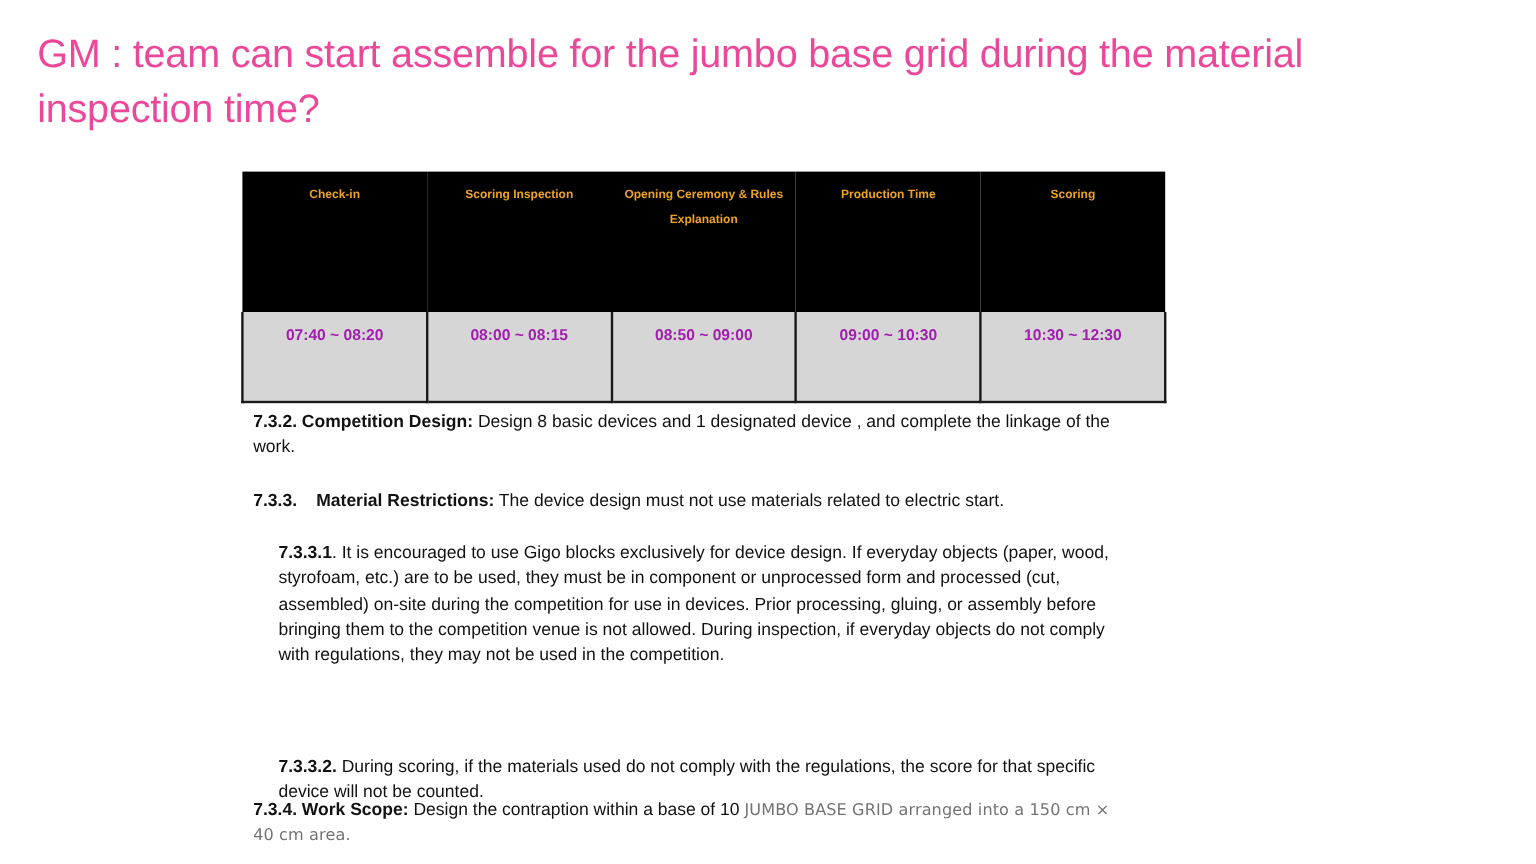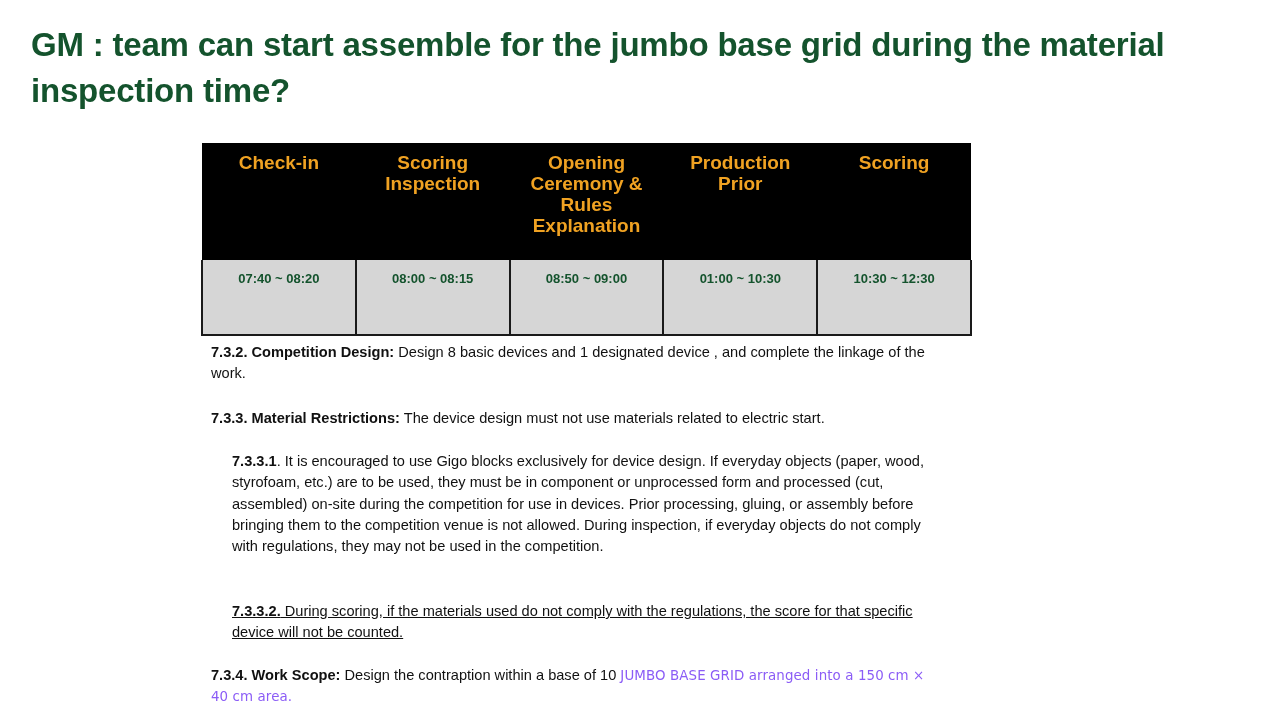--- a/index.html
+++ b/index.html
@@ -17,22 +17,22 @@
   }
 
   
   .slide-title {
     position: absolute;
     left: 31px;
     top: 22px;
     width: 1190px;
     font-size: 33px;
     line-height: 46px;
-    color: #14532d;
-    font-weight: 700;
+    color: #ec4899;
+    font-weight: 400;
     letter-spacing: -0.2px;
   }
 
   
   .schedule-table {
     position: absolute;
     left: 201px;
     top: 143px;
     width: 709px;
     border-collapse: collapse;
@@ -42,30 +42,30 @@
     width: 141.8px;
     vertical-align: top;
     padding: 0;
   }
   .sched-head-row td {
     background: #000000;
     height: 108px;
     padding: 9px 6px 0 6px;
     text-align: center;
     color: #F0A222;
-    font-size: 19px;
+    font-size: 10px;
     line-height: 21px;
     font-weight: bold;
   }
   .sched-time-row td {
     background: #D6D6D6;
     height: 63px;
     padding: 11px 4px 0 4px;
     text-align: center;
-    color: #14532d;
+    color: #a21caf;
     font-size: 13px;
     font-weight: bold;
     border-left: 2px solid #1a1a1a;
     border-right: 2px solid #1a1a1a;
     border-bottom: 2px solid #1a1a1a;
   }
   .sched-time-row td:first-child { border-left: 2px solid #1a1a1a; }
 
   
   .body-block {
@@ -78,61 +78,61 @@
     color: #111111;
     margin: 0;
   }
   .para b, .para .lead {
     font-weight: bold;
     text-align: center;
   }
   .para .wide {
     font-family: "DejaVu Sans", sans-serif;
     font-size: 13.4px;
-    color: #8b5cf6;
+    color: #737373;
     letter-spacing: 0.1px;
     text-align: center;
   }
 
   #sec-732 { left: 211px; top: 342px; width: 726px; }
   #sec-733 { left: 211px; top: 408px; width: 726px; }
   #sec-7331 { left: 232px; top: 451px; width: 710px; }
-  #sec-7332 { left: 232px; top: 601px; width: 706px; text-decoration: underline; }
+  #sec-7332 { left: 232px; top: 629px; width: 706px; }
   #sec-734 { left: 211px; top: 665px; width: 726px; }
 </style>
 </head>
 <body>
 
 <div class="slide-title">GM : team can start assemble for the jumbo base grid during the material inspection time?</div>
 
 <table class="schedule-table">
   <tbody>
     <tr class="sched-head-row">
       <td>Check-in</td>
       <td>Scoring Inspection</td>
       <td>Opening Ceremony &amp; Rules Explanation</td>
-      <td>Production Prior</td>
+      <td>Production Time</td>
       <td>Scoring</td>
     </tr>
     <tr class="sched-time-row">
       <td>07:40 ~ 08:20</td>
       <td>08:00 ~ 08:15</td>
       <td>08:50 ~ 09:00</td>
-      <td>01:00 ~ 10:30</td>
+      <td>09:00 ~ 10:30</td>
       <td>10:30 ~ 12:30</td>
     </tr>
   </tbody>
 </table>
 
 <div class="body-block" id="sec-732">
   <p class="para"><b>7.3.2.</b><b style="margin-left:4px;">Competition Design:</b><span> Design 8 basic devices and 1 designated device , and complete the linkage of the work.</span></p>
 </div>
 
 <div class="body-block" id="sec-733">
-  <p class="para"><b>7.3.3.</b><b style="margin-left:4px;">Material Restrictions:</b><span> The device design must not use materials related to electric start.</span></p>
+  <p class="para"><b>7.3.3.</b><b style="margin-left:16px;">Material Restrictions:</b><span> The device design must not use materials related to electric start.</span></p>
 </div>
 
 <div class="body-block" id="sec-7331">
   <p class="para"><b>7.3.3.1</b><span>. It is encouraged to use Gigo blocks exclusively for device design. If everyday objects (paper, wood, styrofoam, etc.) are to be used, they must be in component or unprocessed form and processed (cut, assembled) on-site during the competition for use in devices. Prior processing, gluing, or assembly before bringing them to the competition venue is not allowed. During inspection, if everyday objects do not comply with regulations, they may not be used in the competition.</span></p>
 </div>
 
 <div class="body-block" id="sec-7332">
   <p class="para"><b>7.3.3.2.</b><span> During scoring, if the materials used do not comply with the regulations, the score for that specific device will not be counted.</span></p>
 </div>
 

